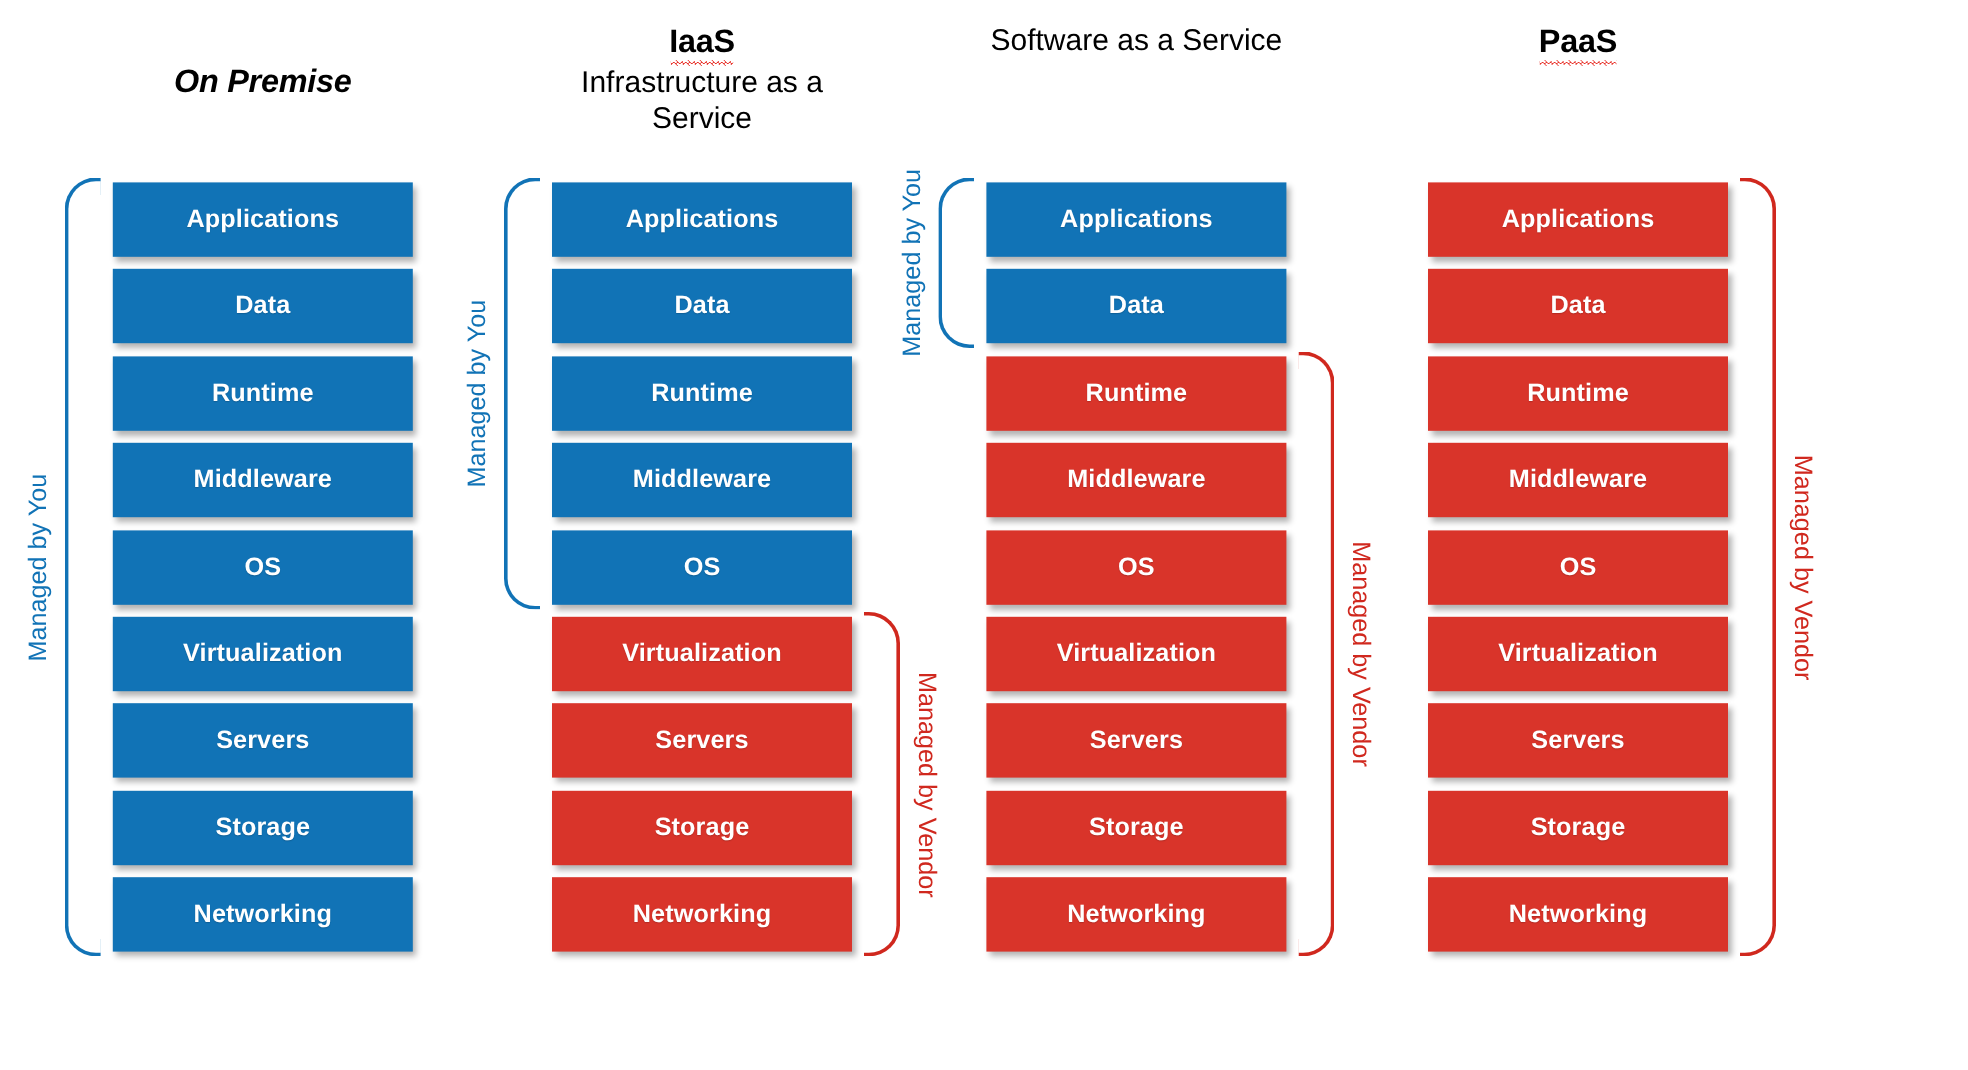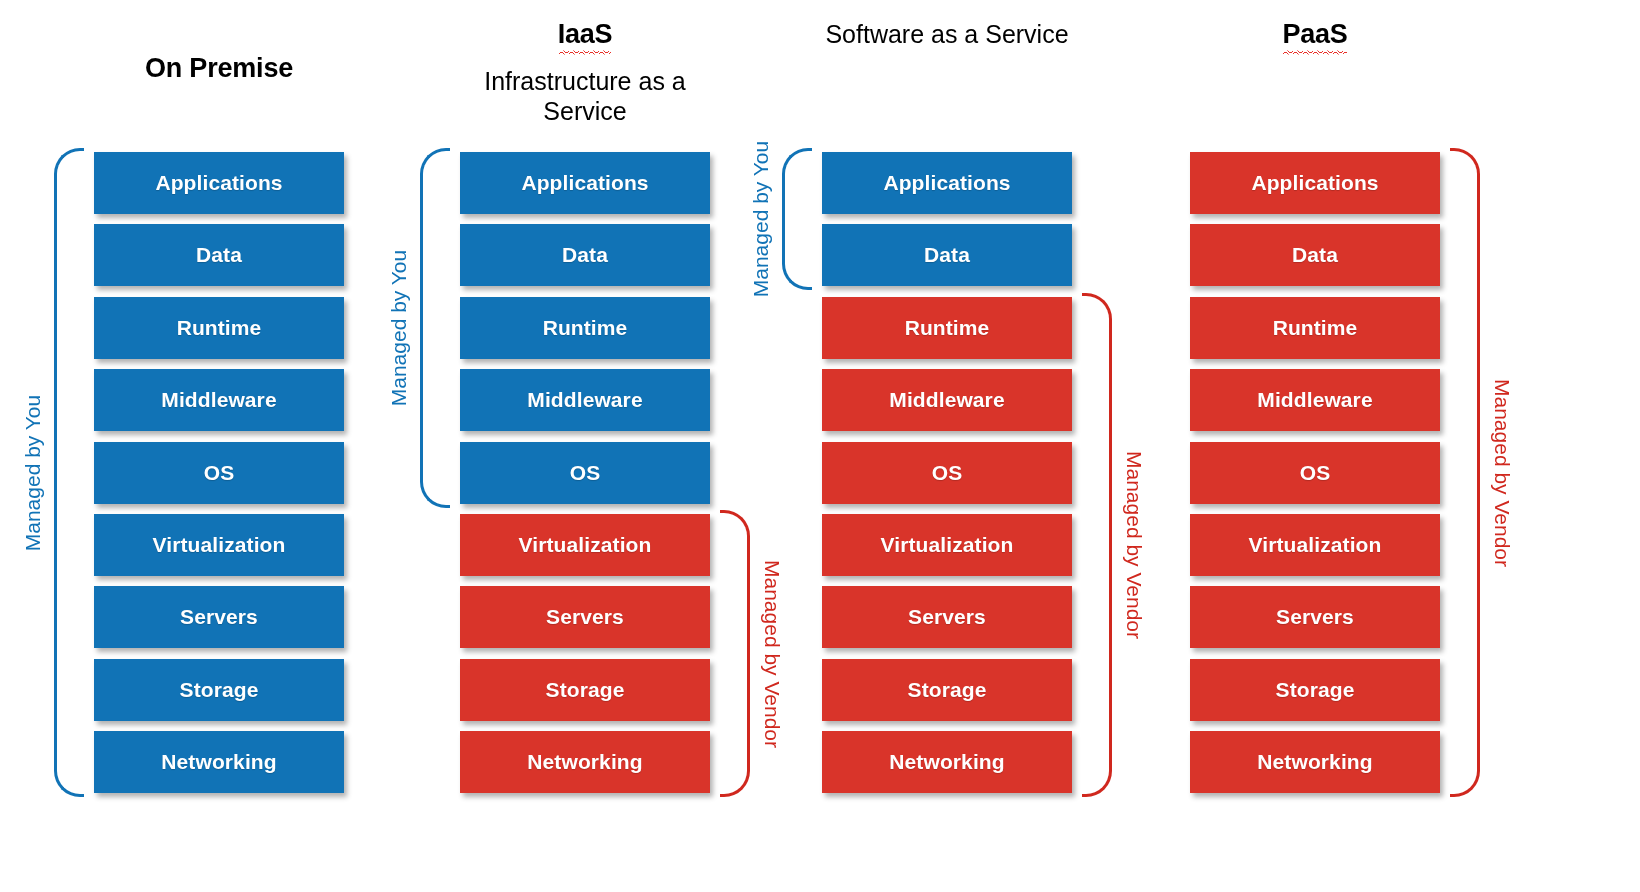--- a/index.html
+++ b/index.html
@@ -108,26 +108,26 @@
   .vlabel.up   { transform: translate(-50%, -50%) rotate(-90deg); }
   .vlabel.down { transform: translate(-50%, -50%) rotate(90deg); }
   .vlabel.blue { color: #1173b6; }
   .vlabel.red  { color: #d0281e; }
 </style>
 </head>
 <body>
 
 <div id="stage">
   <div id="headings">
-      <div class="col-head single" style="left: 34px; width: 370px; top: 52px;">
+      <div class="col-head single" style="left: 34px; width: 370px; top: 52px; font-style: italic;">
         <div><div class="abbr">On Premise</div></div>
       </div>
       <div class="col-head" style="left: 400px; width: 370px; top: 18px;">
         <div><div class="abbr squiggle">IaaS</div></div>
-        <div class="sub" style="width: 258px; margin: 12px auto 0px;">Infrastructure as a Service</div>
+        <div class="sub" style="width: 258px; margin: 0 auto 0px;">Infrastructure as a Service</div>
       </div>
       <div class="col-head" style="left: 762px; width: 370px; top: 18px;">
         <div class="sub" style="width: 258px; margin: 1px auto 0px;">Software as a Service</div>
       </div>
       <div class="col-head" style="left: 1130px; width: 370px; top: 18px;">
         <div><div class="abbr squiggle">PaaS</div></div>
       </div>
     </div>
   <div id="stacks">
       <div class="layer blue" style="left: 94px; top: 152px; width: 250px; height: 62px;">

